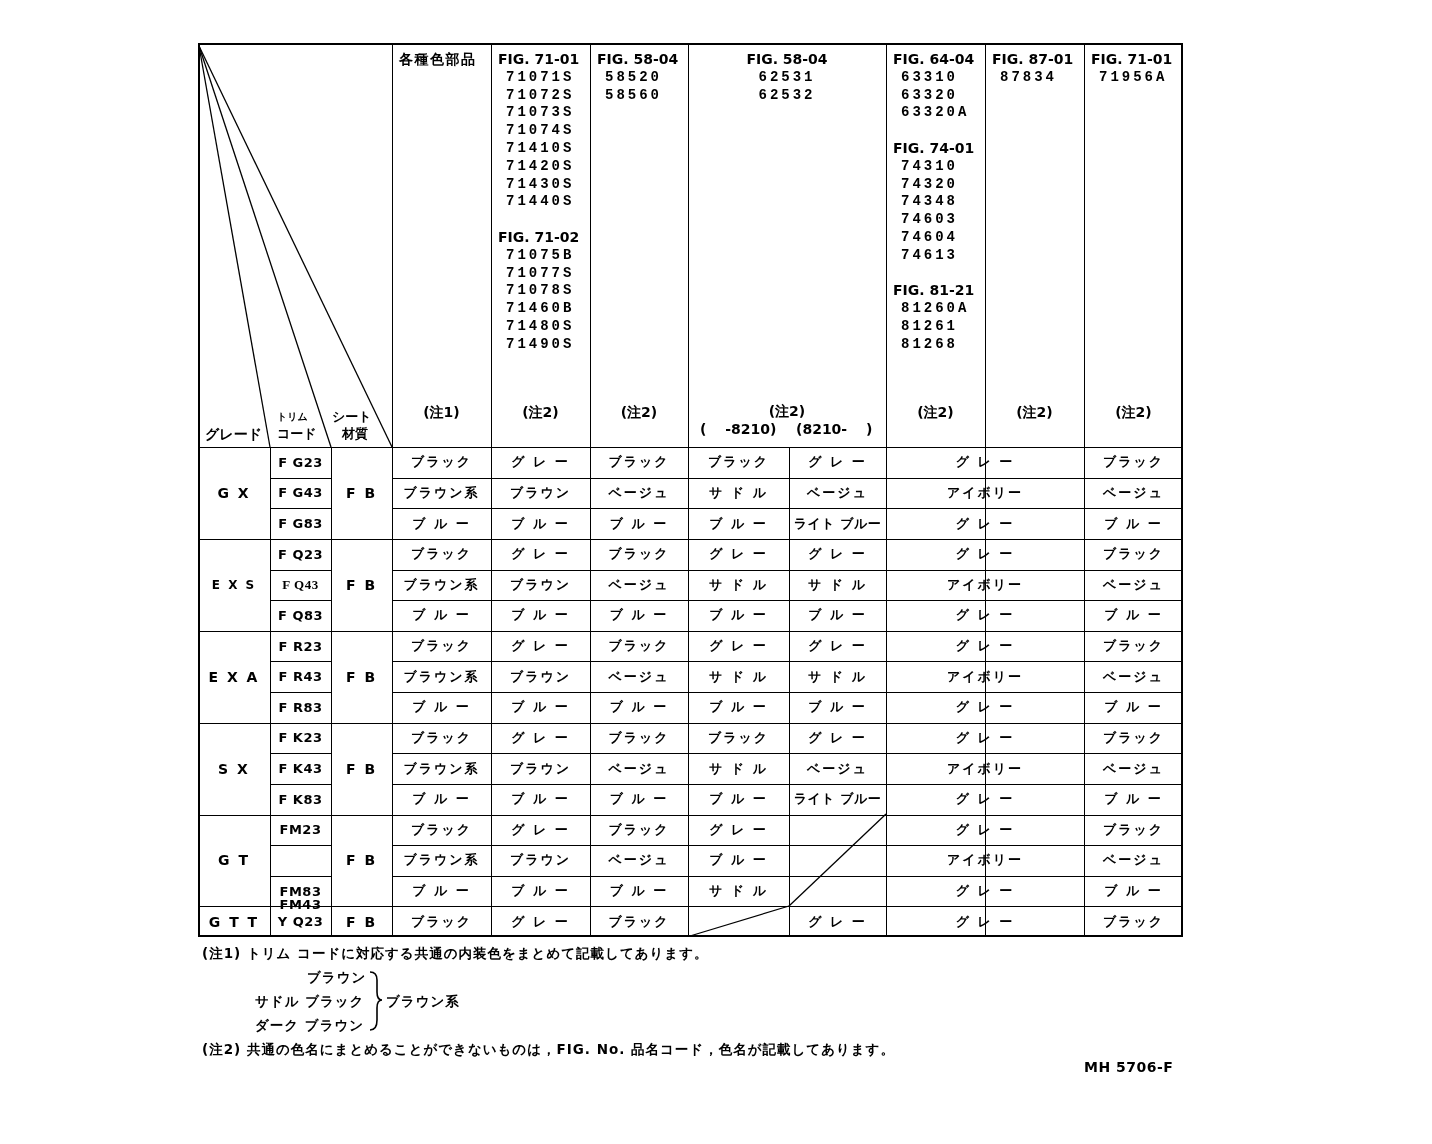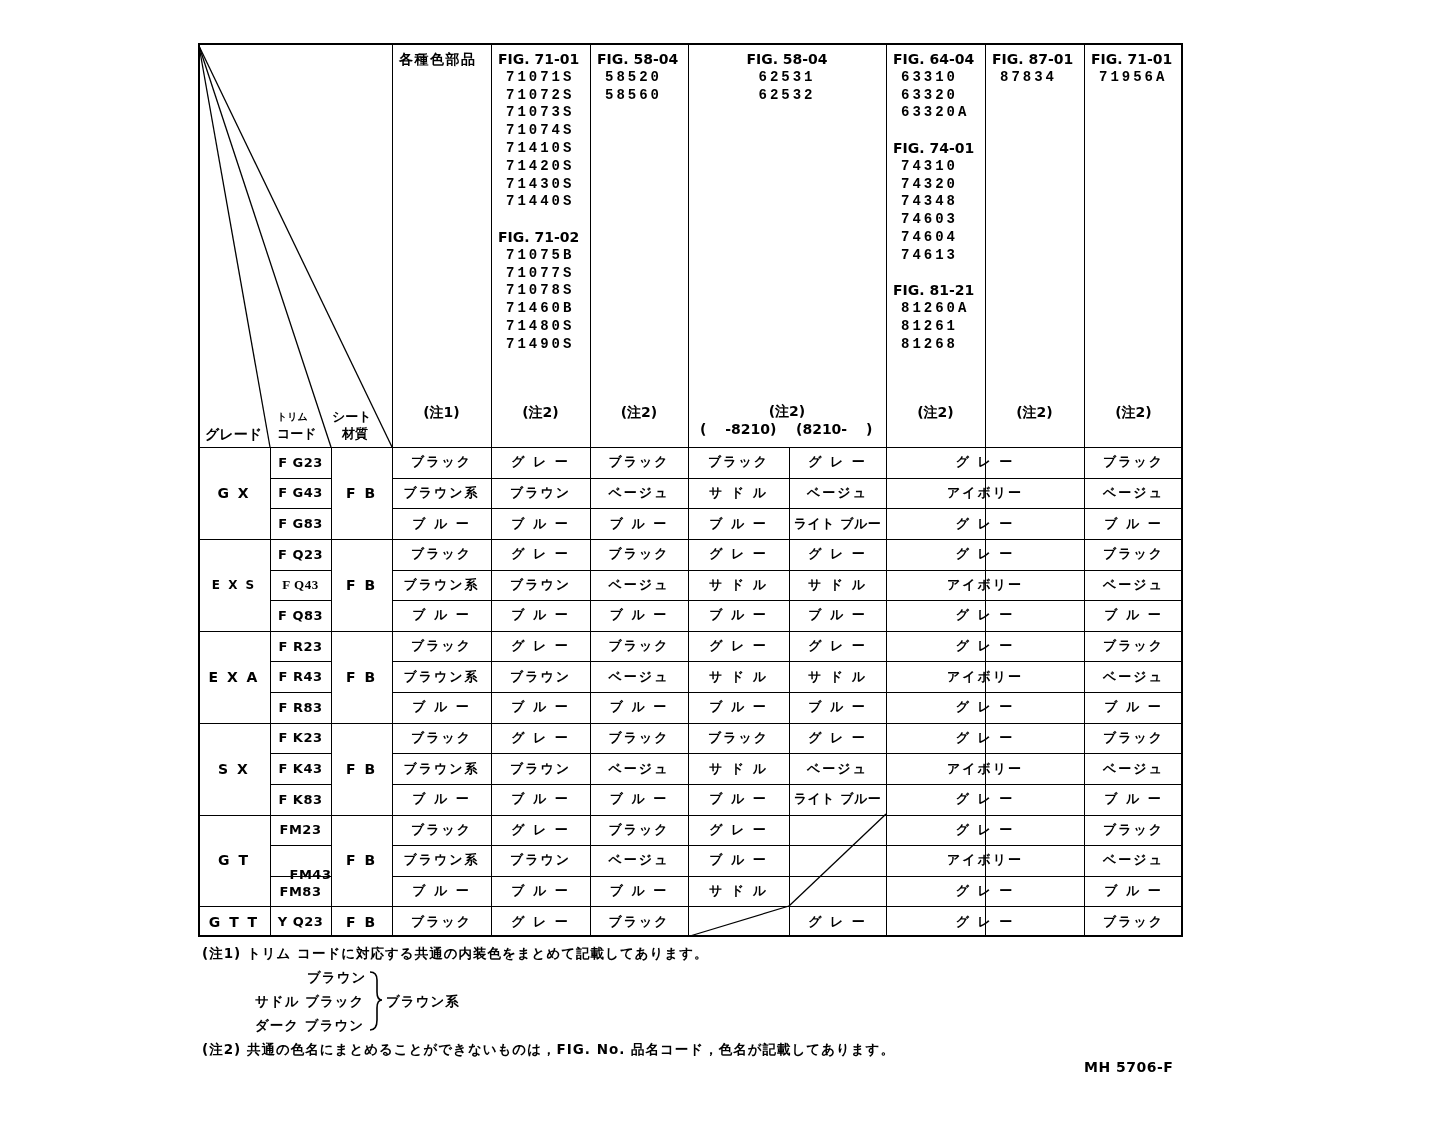--- a/index.html
+++ b/index.html
@@ -255,21 +255,21 @@
     <div class="cell" style="left: 198px; top: 814.5px; width: 72px; height: 91.875px; font-size: 14px;">G T</div>
     <div class="cell" style="left: 331px; top: 814.5px; width: 61px; height: 91.875px; font-size: 14px;">F B</div>
     <div class="cell" style="left: 270px; top: 814.5px; width: 61px; height: 30.625px; letter-spacing: 0.5px;">FM23</div>
     <div class="cell" style="left: 392px; top: 814.5px; width: 99px; height: 30.625px;">ブラック</div>
     <div class="cell" style="left: 491px; top: 814.5px; width: 99px; height: 30.625px;">グ レ ー</div>
     <div class="cell" style="left: 590px; top: 814.5px; width: 98px; height: 30.625px;">ブラック</div>
     <div class="cell" style="left: 688px; top: 814.5px; width: 101px; height: 30.625px;">グ レ ー</div>
     <div class="cell" style="left: 789px; top: 814.5px; width: 97px; height: 30.625px;"></div>
     <div class="cell" style="left: 886px; top: 814.5px; width: 198px; height: 30.625px;">グ レ ー</div>
     <div class="cell" style="left: 1084px; top: 814.5px; width: 99px; height: 30.625px;">ブラック</div>
-    <div class="cell" style="left: 270px; top: 859px; width: 61px; height: 30.625px; letter-spacing: 0.5px; padding-left: 10px;">FM43</div>
+    <div class="cell" style="left: 270px; top: 889px; width: 61px; height: 30.625px; letter-spacing: 0.5px;">FM43</div>
     <div class="cell" style="left: 392px; top: 845.125px; width: 99px; height: 30.625px;">ブラウン系</div>
     <div class="cell" style="left: 491px; top: 845.125px; width: 99px; height: 30.625px;">ブラウン</div>
     <div class="cell" style="left: 590px; top: 845.125px; width: 98px; height: 30.625px;">ベージュ</div>
     <div class="cell" style="left: 688px; top: 845.125px; width: 101px; height: 30.625px;">ブ ル ー</div>
     <div class="cell" style="left: 789px; top: 845.125px; width: 97px; height: 30.625px;"></div>
     <div class="cell" style="left: 886px; top: 845.125px; width: 198px; height: 30.625px;">アイボリー</div>
     <div class="cell" style="left: 1084px; top: 845.125px; width: 99px; height: 30.625px;">ベージュ</div>
     <div class="cell" style="left: 270px; top: 875.75px; width: 61px; height: 30.625px; letter-spacing: 0.5px;">FM83</div>
     <div class="cell" style="left: 392px; top: 875.75px; width: 99px; height: 30.625px;">ブ ル ー</div>
     <div class="cell" style="left: 491px; top: 875.75px; width: 99px; height: 30.625px;">ブ ル ー</div>

